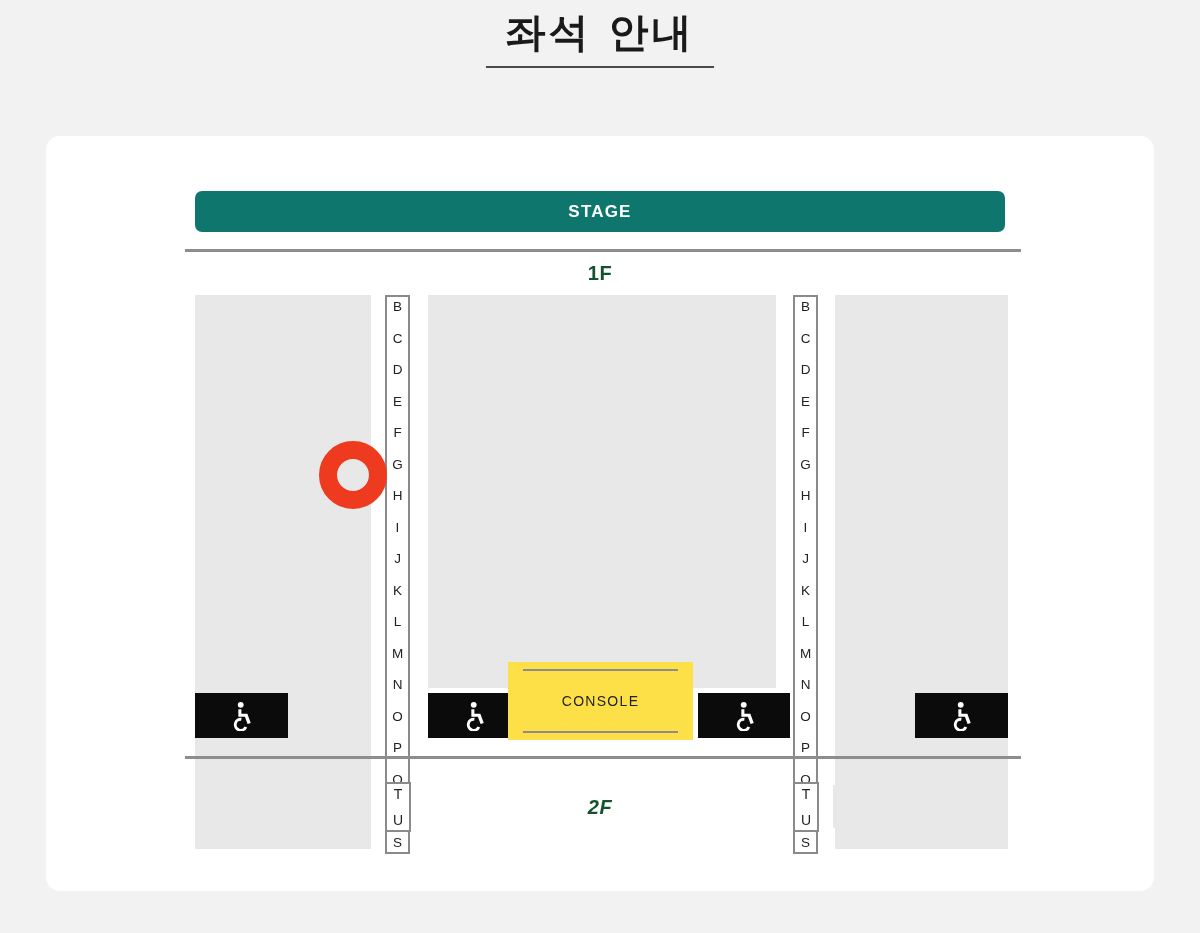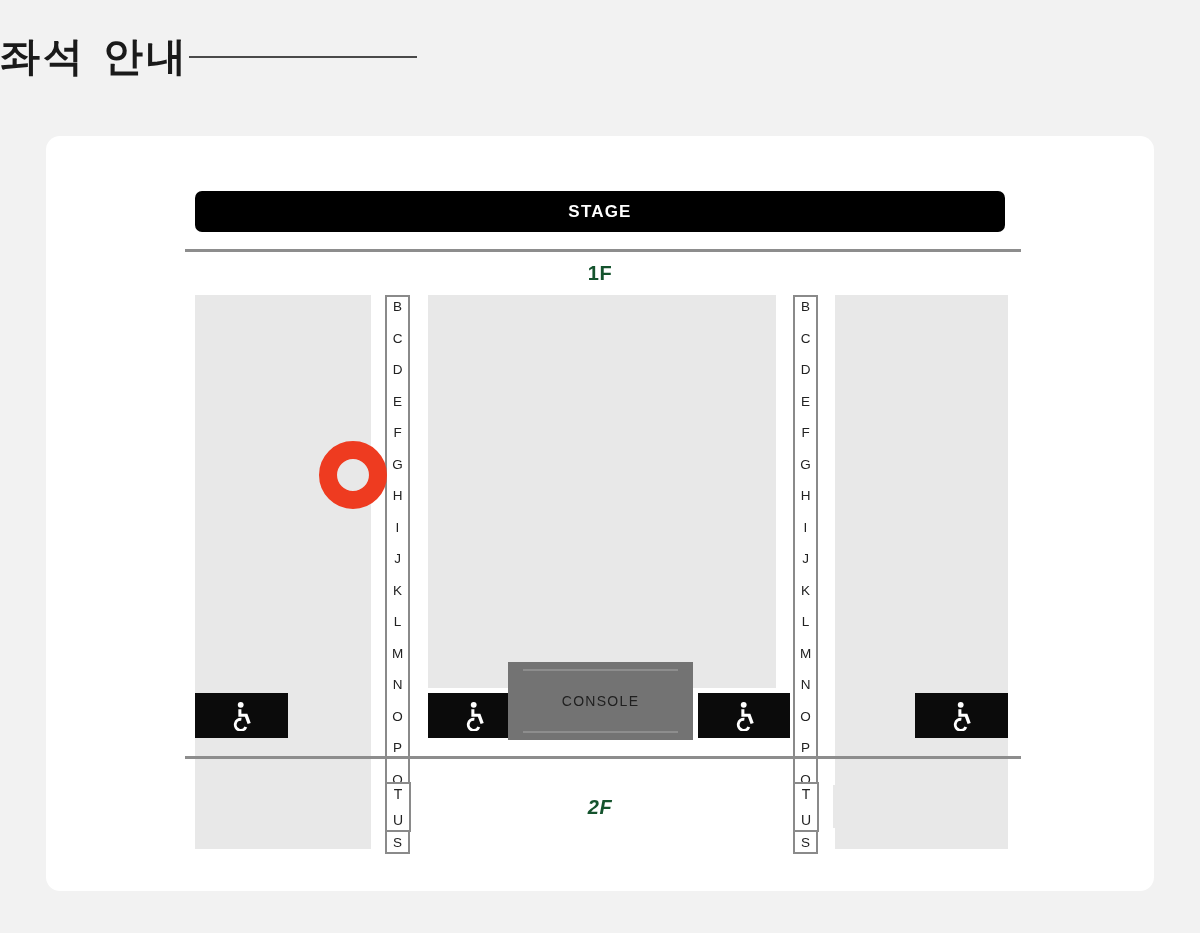--- a/index.html
+++ b/index.html
@@ -16,20 +16,21 @@
   }
 
   
   #page-title-wrap {
     position: absolute;
     left: 0;
     top: 0;
     width: 1200px;
     height: 100px;
     display: flex;
+    flex-direction: column;
     align-items: center;
     justify-content: flex-start;
   }
   #page-title {
     font-size: 40px;
     font-weight: 700;
     color: #1a1a1a;
     letter-spacing: 3px;
     line-height: 1;
     padding-top: 12px;
@@ -53,21 +54,21 @@
     border-radius: 14px;
   }
 
   
   #stage-bar {
     position: absolute;
     left: 149px;
     top: 55px;
     width: 810px;
     height: 41px;
-    background: #000000;
+    background: #0f766e;
     border-radius: 7px;
     display: flex;
     align-items: center;
     justify-content: center;
   }
   #stage-label {
     color: #ffffff;
     font-size: 17px;
     font-weight: 700;
     letter-spacing: 1.2px;
@@ -148,21 +149,21 @@
   #acc-box-4 { left: 869px; top: 557px; width: 93px; height: 45px; }
   .accessible-box svg { display: block; }
 
   
   #console-box {
     position: absolute;
     left: 462px;
     top: 526px;
     width: 185px;
     height: 78px;
-    background: #737373;
+    background: #fde047;
     display: flex;
     flex-direction: column;
     align-items: center;
     justify-content: space-between;
     padding: 7px 0;
     box-sizing: border-box;
   }
   .console-rule {
     width: 155px;
     height: 2px;

